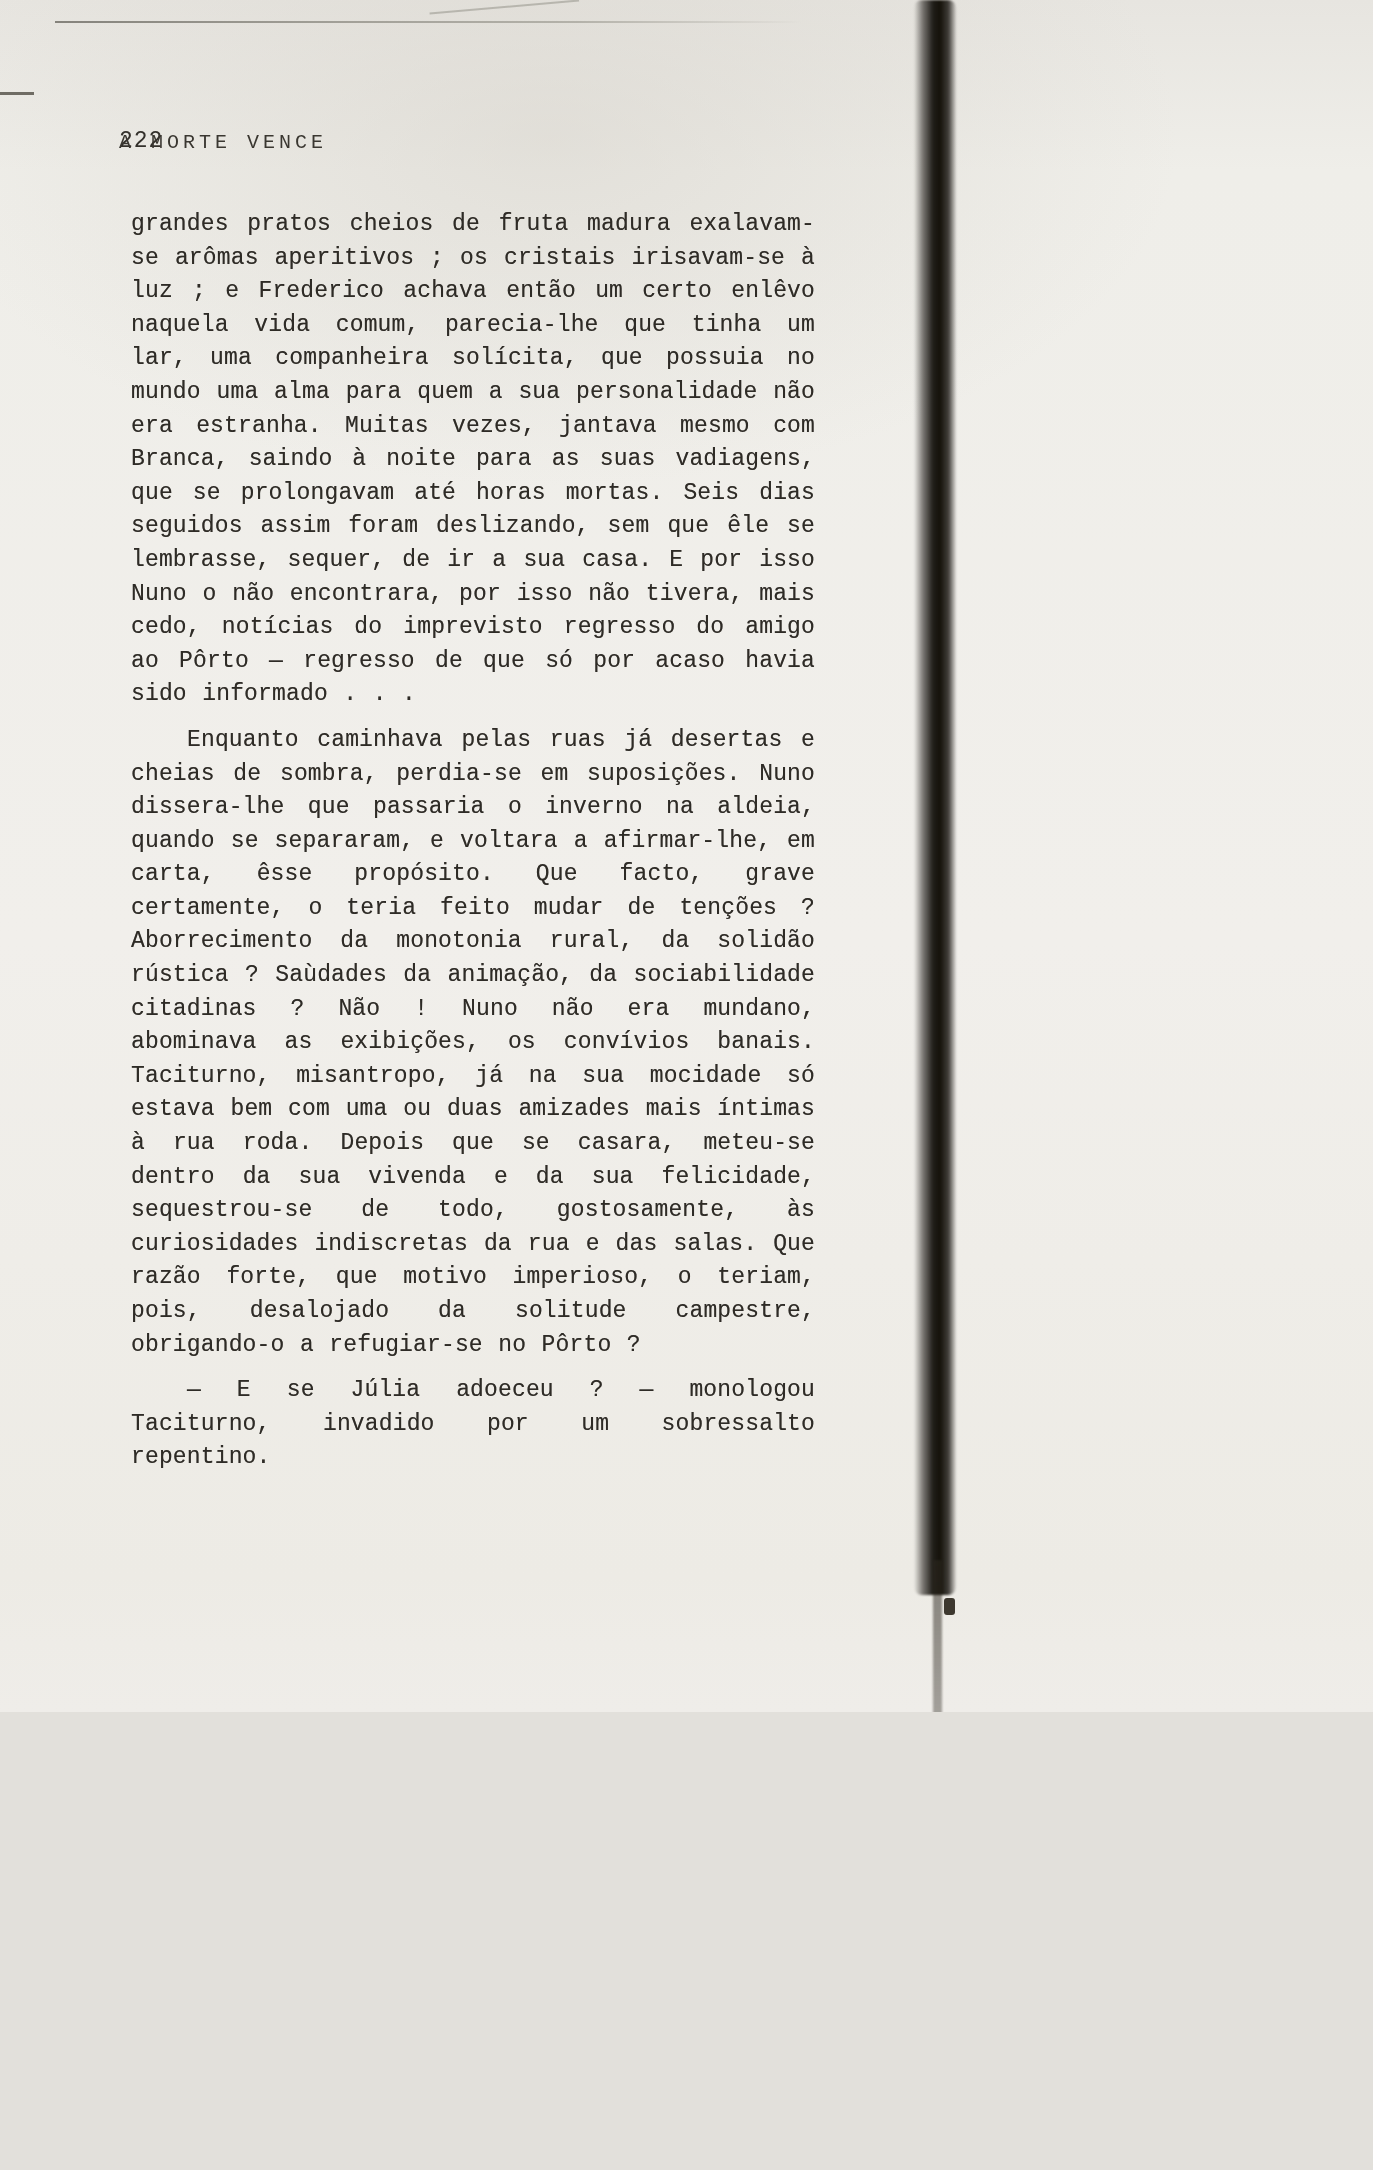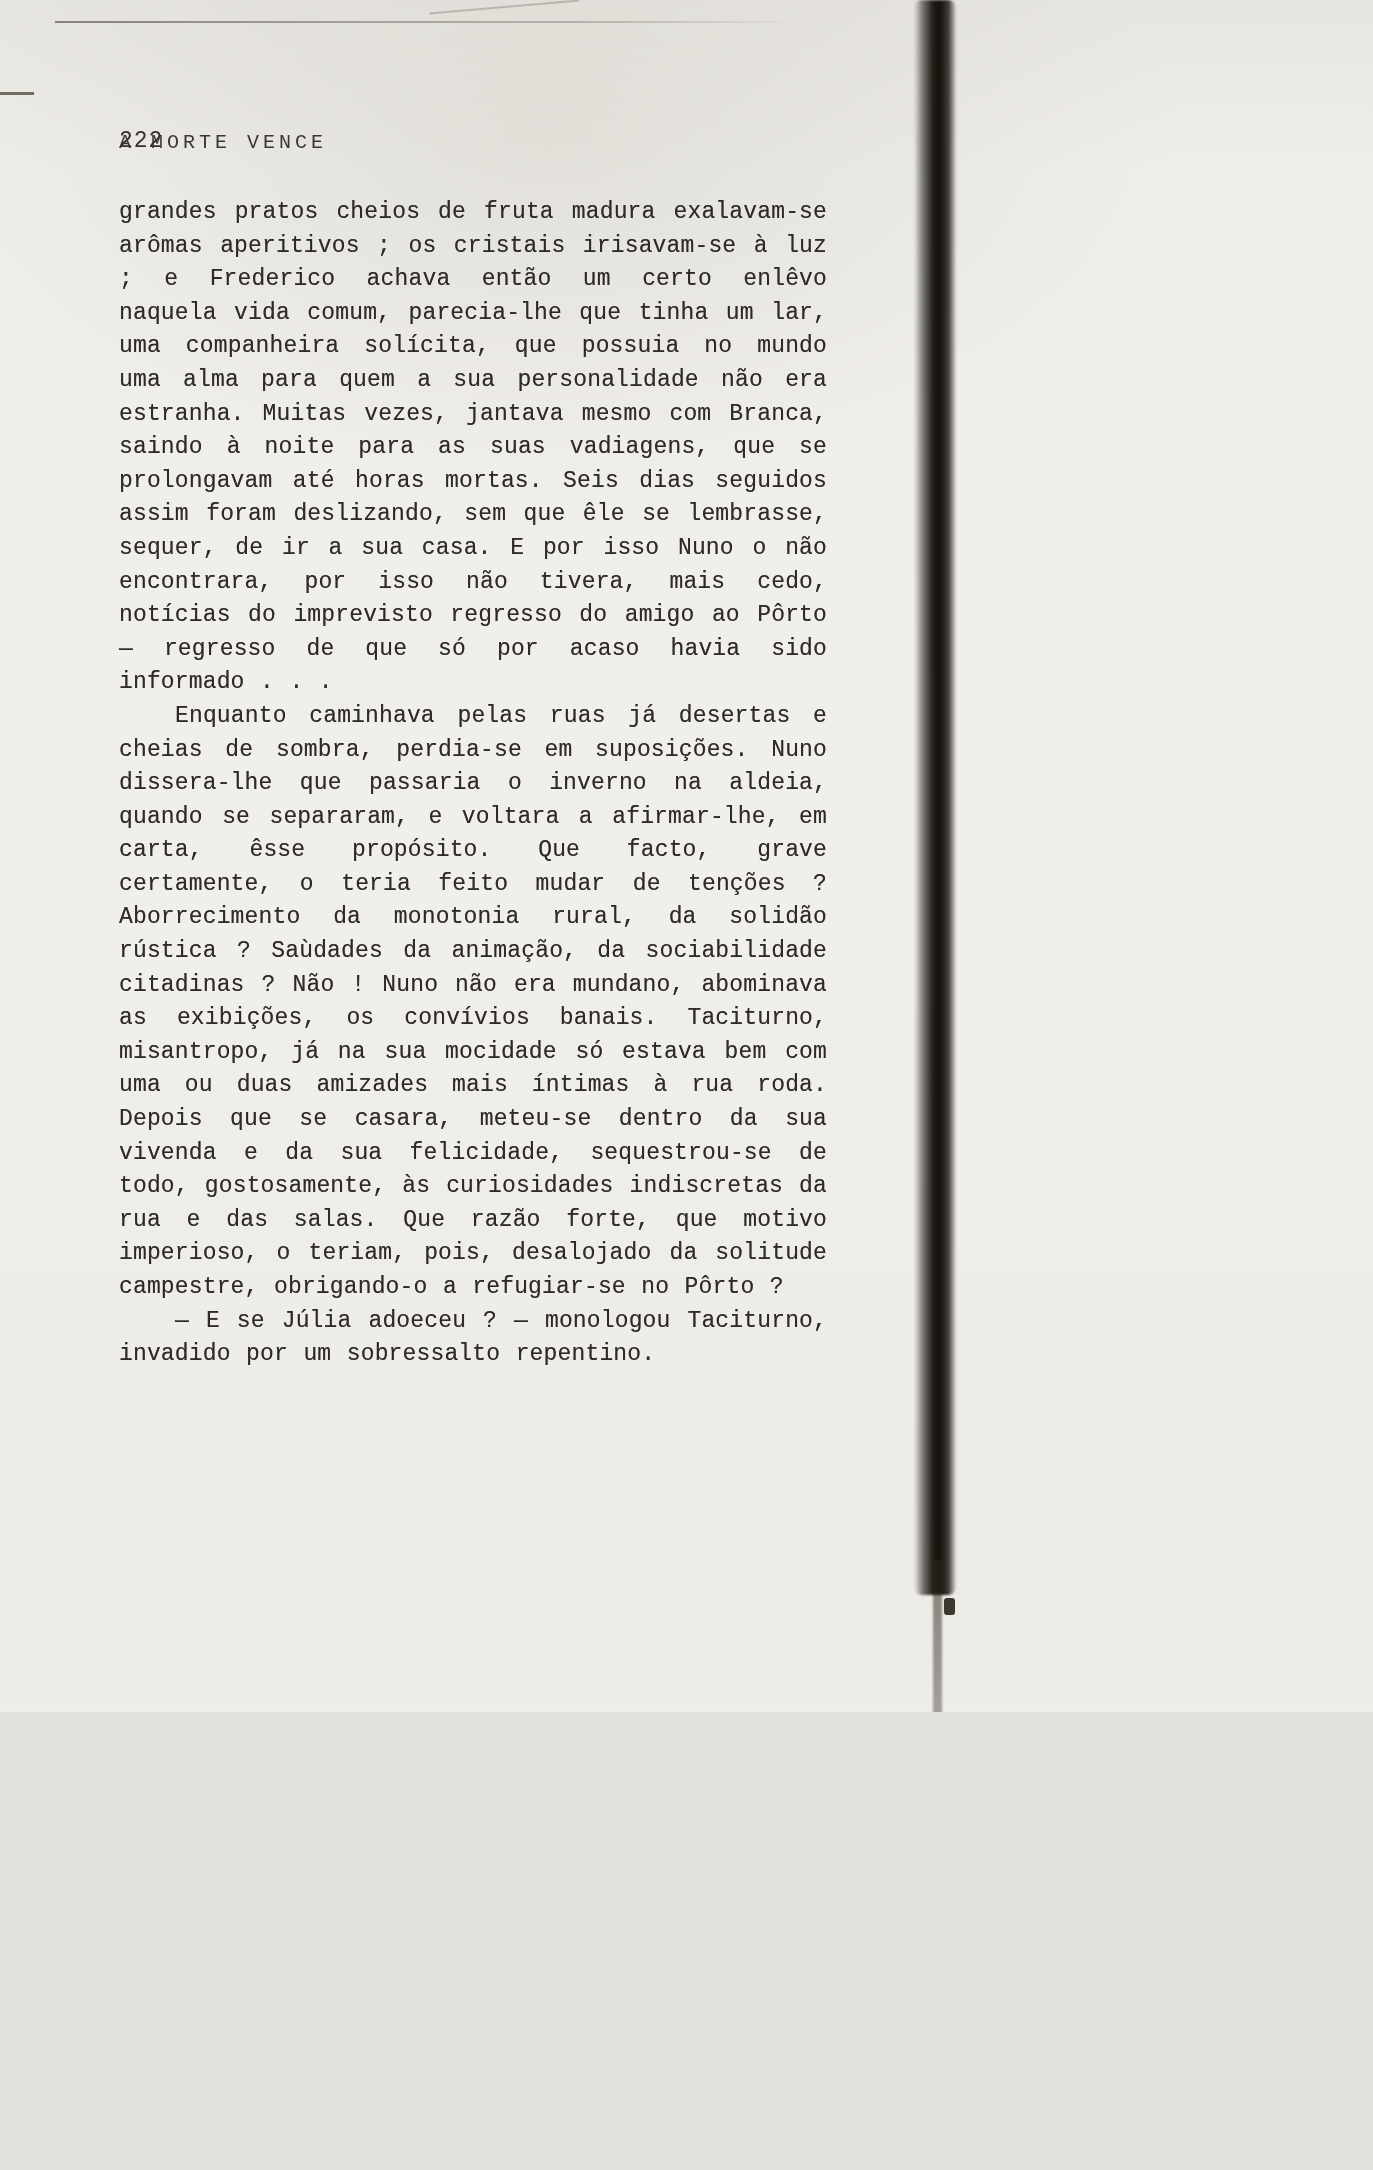--- a/index.html
+++ b/index.html
@@ -79,21 +79,21 @@
   .text-block {
     position: absolute; left: 119px; top: 196px; width: 708px;
     font-size: 23px;
     line-height: 33.6px;
     text-align: justify;
     word-spacing: 1.5px;
     letter-spacing: .15px;
     color: #2e2b26;
     text-shadow: 0 0 .4px rgba(46,43,38,.45);
   }
-  .text-block p { margin: 0; text-indent: 56px; }
+  .text-block p { margin: 12px; text-indent: 56px; }
   .text-block p.no-indent { text-indent: 0; }
 </style>
 </head>
 <body>
 
 <div class="canvas">
 
   <div class="top-edge-line"></div>
   <div class="top-edge-smudge"></div>
   <div class="left-dash"></div>

